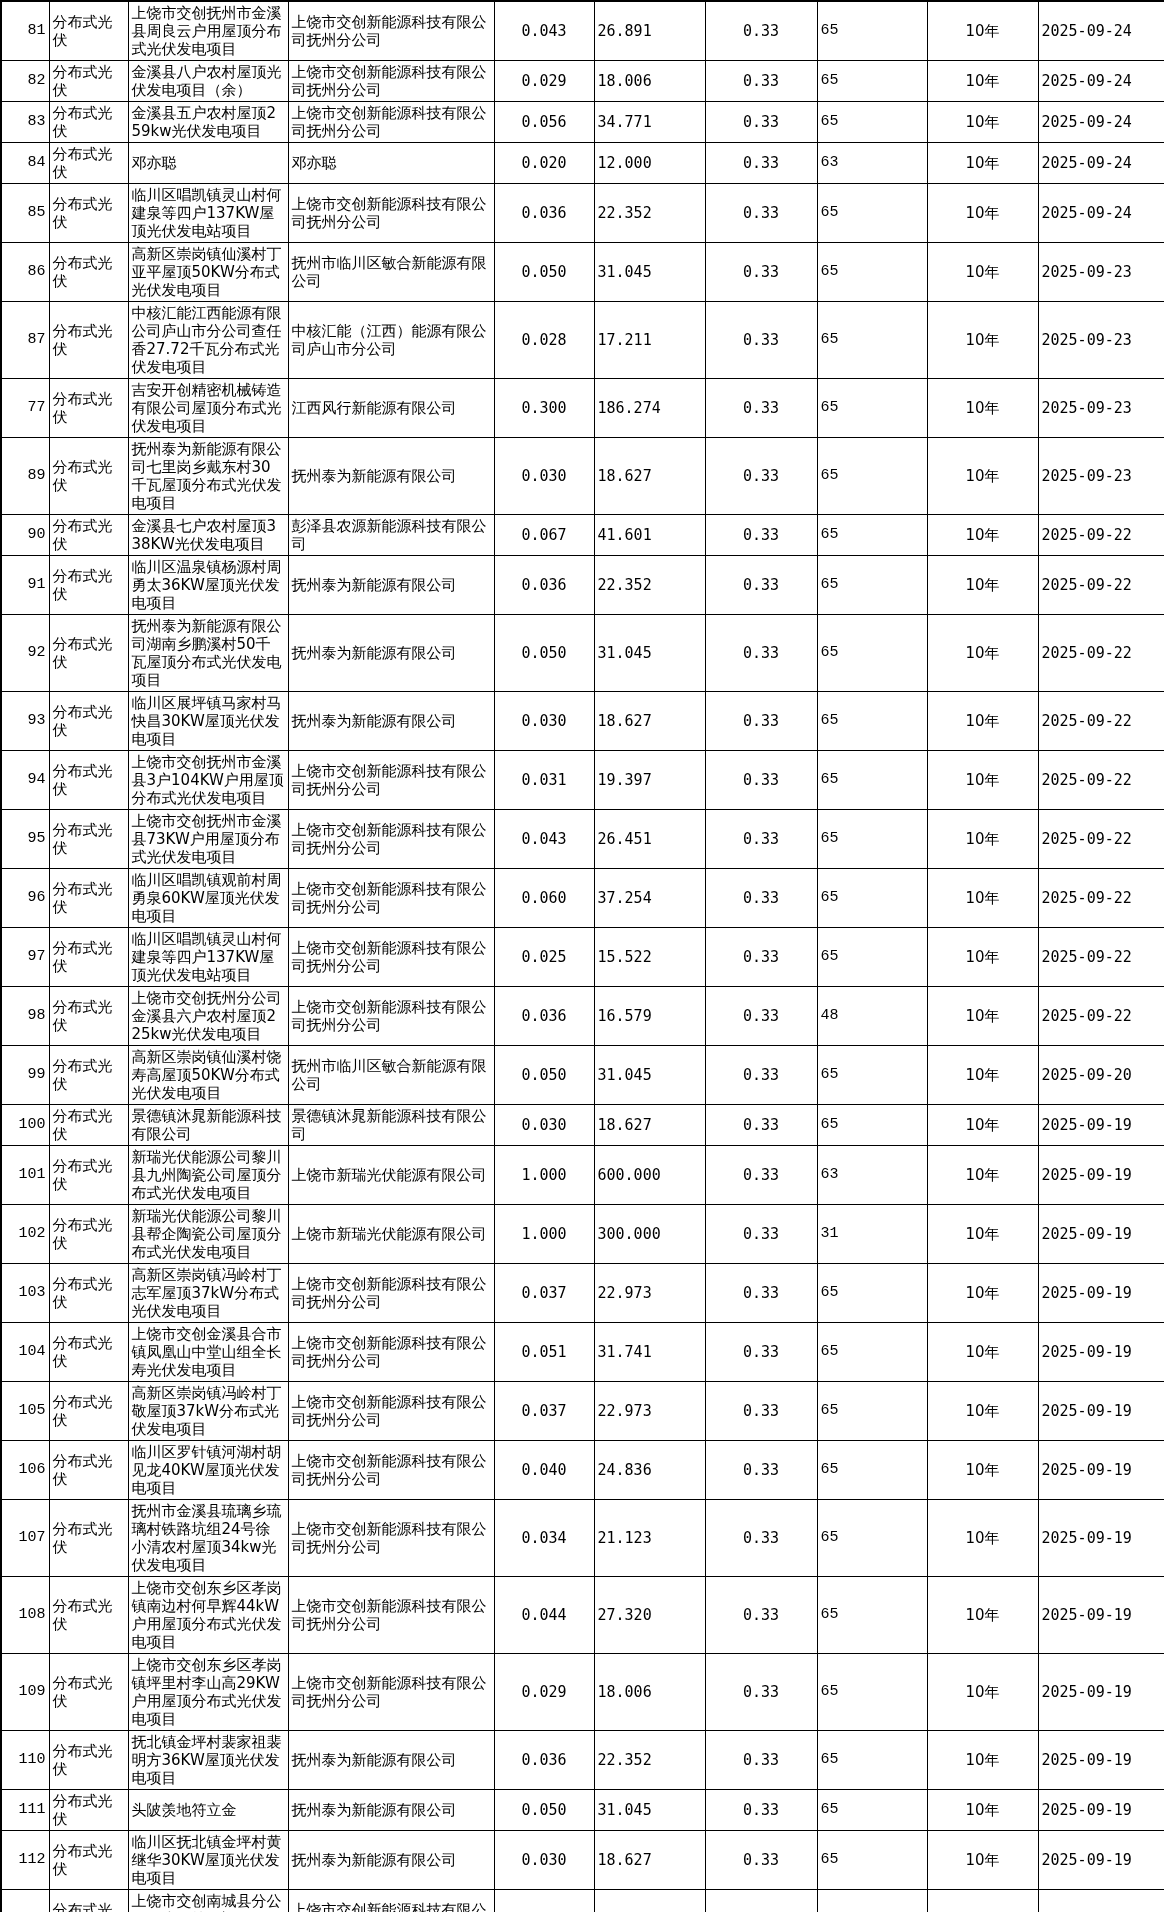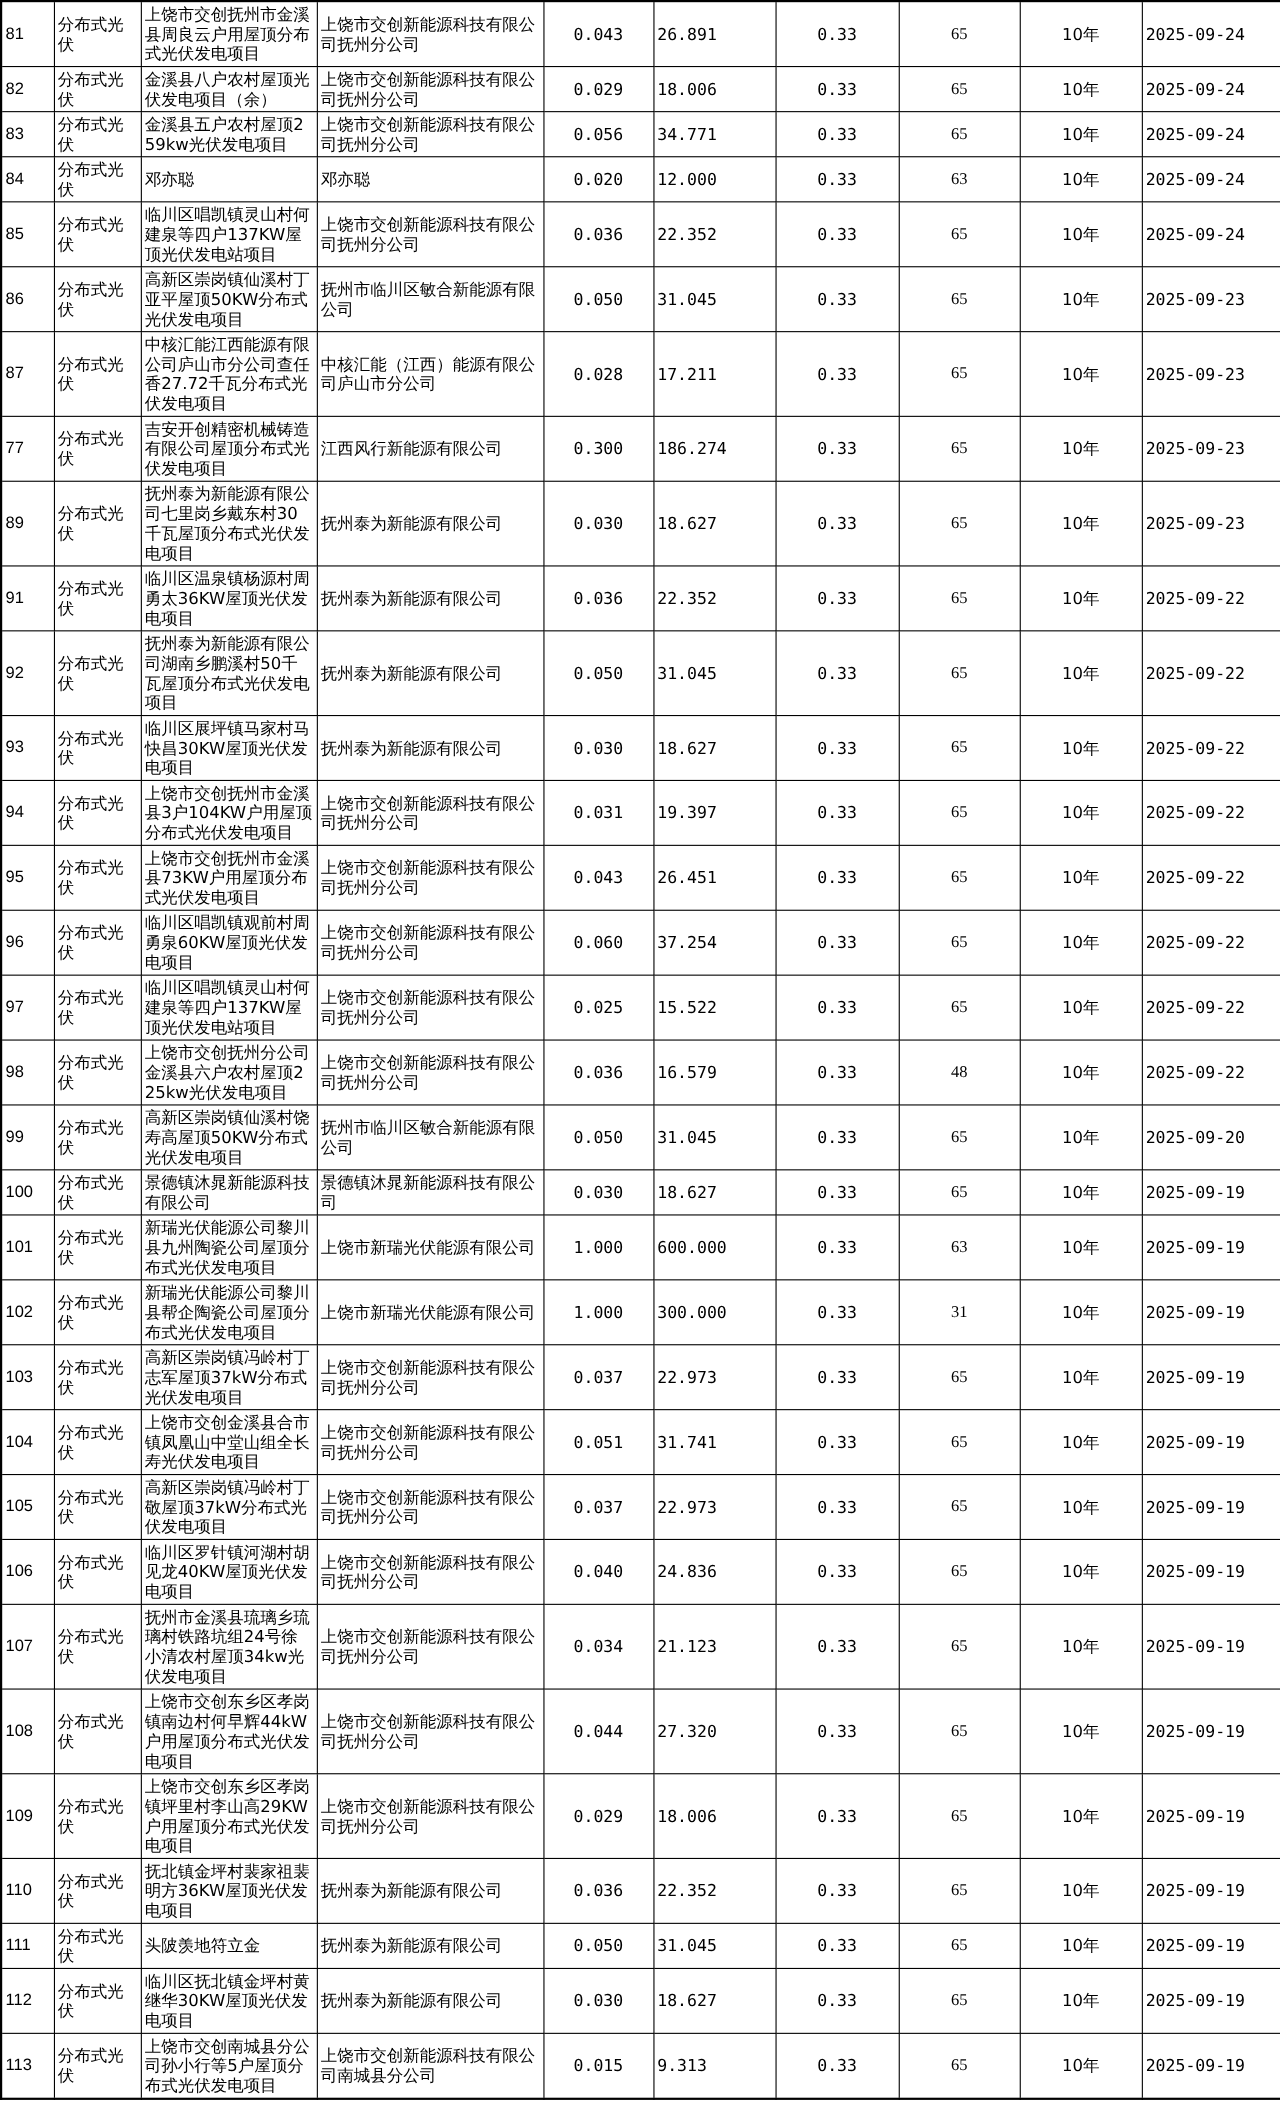--- a/index.html
+++ b/index.html
@@ -22,28 +22,28 @@
   table.grid td {
     border: 1px solid #000000;
     font-size: 15px;
     line-height: 18px;
     padding: 2px 3px;
     vertical-align: middle;
     overflow: hidden;
     word-break: break-all;
   }
   
-  td.c-no     { text-align: left; font-family: Liberation Sans, sans-serif; margin-top: 25px; }
+  td.c-no     { text-align: right; font-family: Liberation Mono, monospace; margin-top: 25px; }
   td.c-type   { text-align: left; }
   td.c-proj   { text-align: left; }
   td.c-comp   { text-align: left; }
   td.c-cap    { text-align: center; font-family: "DejaVu Sans Mono", monospace; }
   td.c-energy { text-align: left;  font-family: "DejaVu Sans Mono", monospace; padding-right: 4px; }
   td.c-ratio  { text-align: center; font-family: "DejaVu Sans Mono", monospace; }
-  td.c-count  { text-align: center; font-family: Liberation Serif, serif; }
+  td.c-count  { text-align: left; font-family: Liberation Mono, monospace; }
   td.c-term   { text-align: center; }
   td.c-date   { font-family: "DejaVu Sans Mono", monospace; }
 </style>
 </head>
 <body>
 
 <table class="grid">
   <colgroup>
     <col style="width:48px">
     <col style="width:79px">
@@ -159,20 +159,32 @@
     <td class="c-proj">抚州泰为新能源有限公司七里岗乡戴东村30千瓦屋顶分布式光伏发电项目</td>
     <td class="c-comp">抚州泰为新能源有限公司</td>
     <td class="c-cap">0.030</td>
     <td class="c-energy">18.627</td>
     <td class="c-ratio">0.33</td>
     <td class="c-count">65</td>
     <td class="c-term">10年</td>
     <td class="c-date">2025-09-23</td>
   </tr>
       <tr>
+    <td class="c-no">90</td>
+    <td class="c-type">分布式光伏</td>
+    <td class="c-proj">金溪县七户农村屋顶338KW光伏发电项目</td>
+    <td class="c-comp">彭泽县农源新能源科技有限公司</td>
+    <td class="c-cap">0.067</td>
+    <td class="c-energy">41.601</td>
+    <td class="c-ratio">0.33</td>
+    <td class="c-count">65</td>
+    <td class="c-term">10年</td>
+    <td class="c-date">2025-09-22</td>
+  </tr>
+      <tr>
     <td class="c-no">91</td>
     <td class="c-type">分布式光伏</td>
     <td class="c-proj">临川区温泉镇杨源村周勇太36KW屋顶光伏发电项目</td>
     <td class="c-comp">抚州泰为新能源有限公司</td>
     <td class="c-cap">0.036</td>
     <td class="c-energy">22.352</td>
     <td class="c-ratio">0.33</td>
     <td class="c-count">65</td>
     <td class="c-term">10年</td>
     <td class="c-date">2025-09-22</td>

